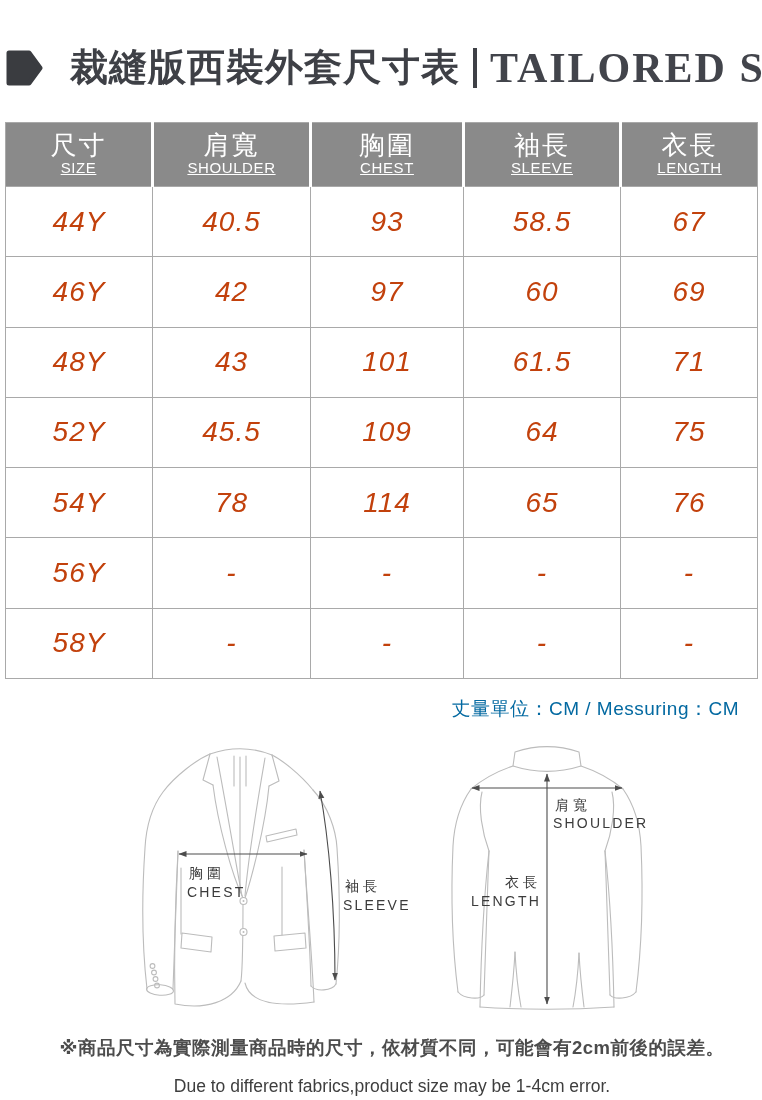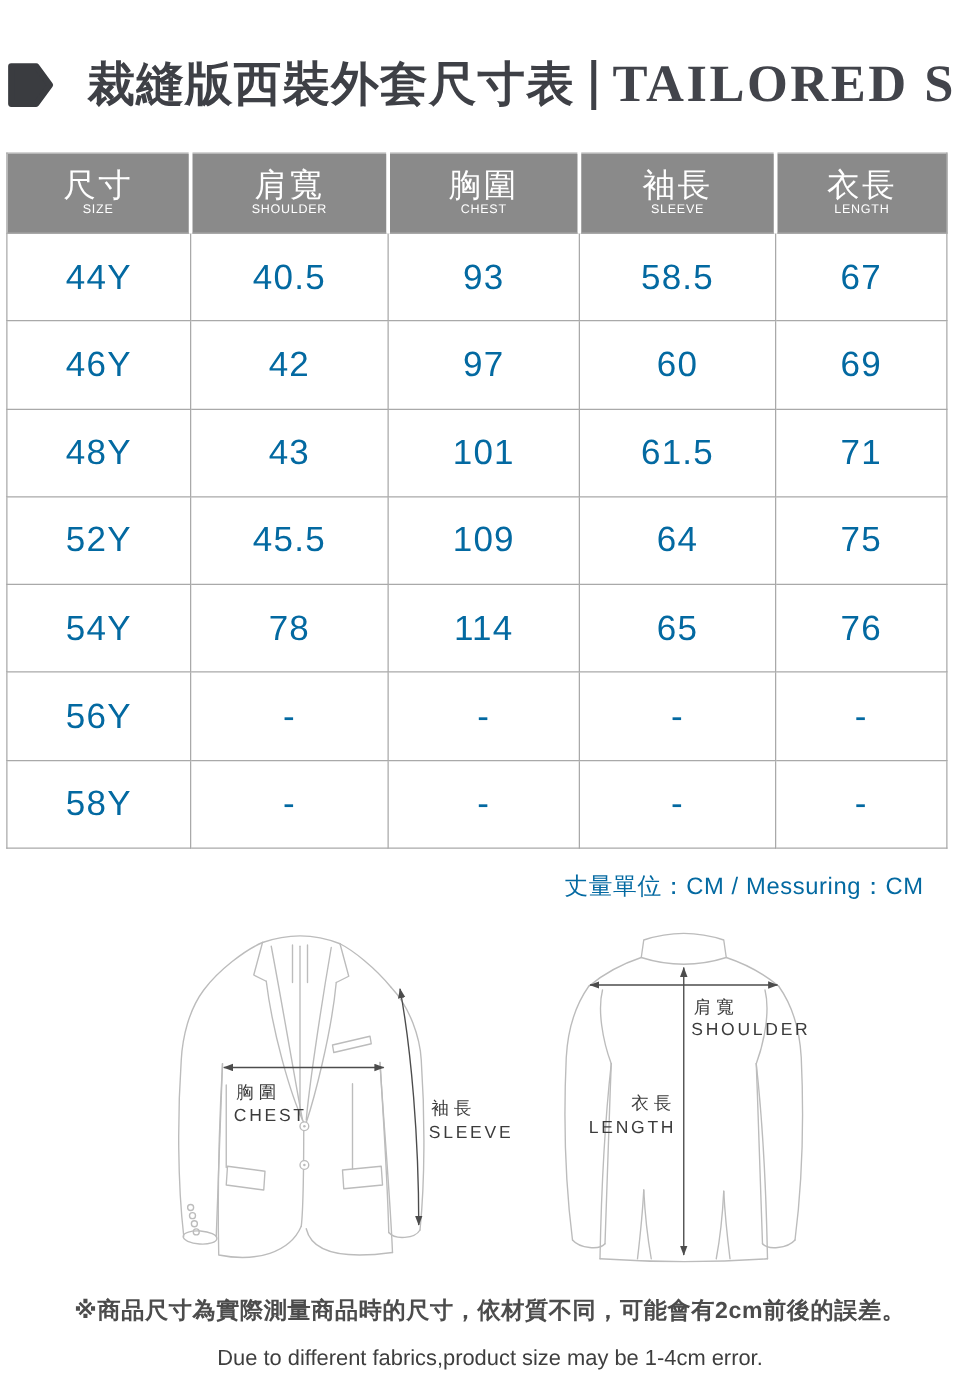--- a/index.html
+++ b/index.html
@@ -17,24 +17,24 @@
               color:#42444b; letter-spacing:2px; white-space:nowrap; }
 
   
   .size-table {
     position:absolute; left:5px; top:122px; width:752px; height:557px;
     border-collapse:collapse; table-layout:fixed; border:1px solid #a9a9a9;
   }
   .size-table thead th { background:#8a8a8a; height:63px; padding:0; border-right:3px solid #ffffff; vertical-align:middle; }
   .size-table thead th:last-child { border-right:0; }
   .h-zh { display:block; color:#ffffff; font-size:26px; font-weight:400; letter-spacing:2px; line-height:22px; }
-  .h-en { display:block; color:#ffffff; font-size:10px; font-weight:400; letter-spacing:0.6px; margin-top:3px; }
+  .h-en { display:block; color:#ffffff; font-size:15px; font-weight:400; letter-spacing:0.6px; margin-top:3px;text-decoration:underline; }
   .size-table tbody td {
     border:1px solid #a9a9a9; text-align:center; vertical-align:middle;
-    font-size:28px; color:#0369a1; letter-spacing:1px; padding:0;
+    font-size:28px; color:#c2410c; letter-spacing:1px; padding:0;font-style:italic;
   }
 
   
   .unit-note { position:absolute; right:23px; top:696px; font-size:19px; color:#0369a1; letter-spacing:0.5px; }
 
   
   .suit { position:absolute; }
   .suit-front { left:130px; top:740px; }
   .suit-back  { left:440px; top:740px; }
   .garment { stroke:#bcbcbc; stroke-width:1.1; fill:none; stroke-linecap:round; stroke-linejoin:round; }

